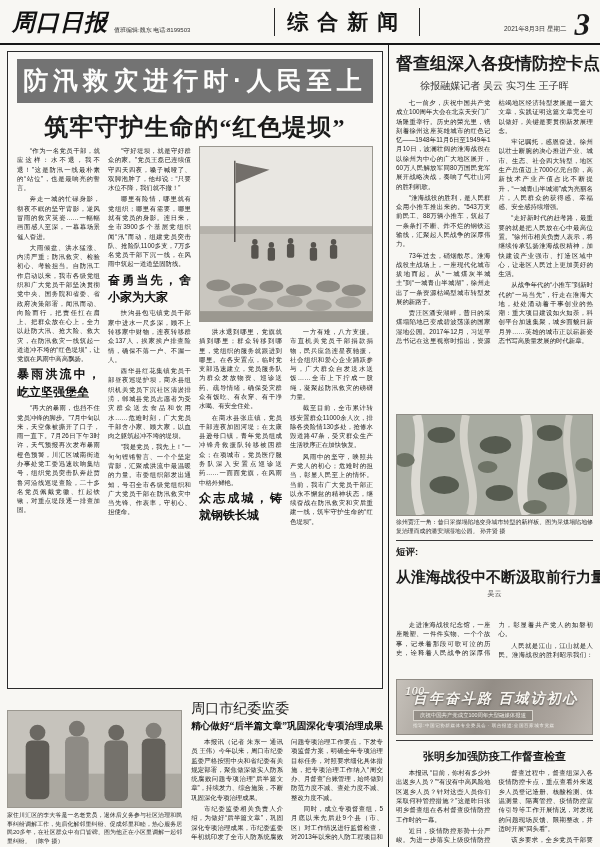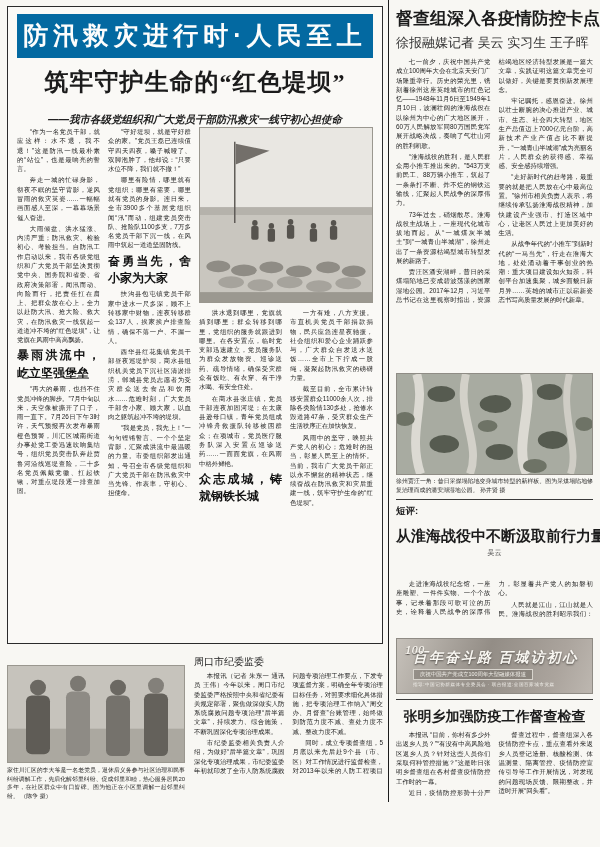--- a/index.html
+++ b/index.html
@@ -23,50 +23,50 @@
   .mh-right { display:flex; align-items:flex-end; gap:8px; }
   .date-line { font-size:6.5px; color:#333; padding-bottom:4px; }
   .page-no { font-family:"Liberation Serif", serif; font-size:31px; font-weight:bold; font-style:italic; line-height:0.85; }
   
   .content { display:flex; height:802px; }
   .left-zone { width:388px; padding:6px 5px 4px 7px; }
   .right-zone { width:212px; border-left:1px solid #1c1c1c; padding:2px 7px 4px 7px;
     display:flex; flex-direction:column; }
   
   .main-box { border:1px solid #2b2b2b; height:638px; padding:7px 9px 6px 9px; background:#faf9f6; }
-  .flood-banner { background:#0369a1; color:#fdfdfc; text-align:center; font-weight:bold;
+  .flood-banner { background:#737373; color:#fdfdfc; text-align:center; font-weight:bold;
     font-size:25px; letter-spacing:5px; padding:5px 0 6px 0; font-family:"Liberation Sans", sans-serif; }
   .flood-headline { font-family:"Liberation Serif", serif; font-weight:bold; text-align:center;
-    font-size:24px; margin:8px 0 15px 0; letter-spacing:1px; }
+    font-size:24px; margin:8px 0 3px 0; letter-spacing:1px; }
   .flood-deck { text-align:center; font-size:10.5px; font-weight:bold; font-style:italic; color:#222; }
   .flood-byline { text-align:center; font-size:8px; color:#333; margin:3px 0 5px 0; }
   .main-body { display:flex; gap:8px; height:508px; overflow:hidden; }
   .mb-left { width:50%; column-count:2; column-gap:8px; }
   .mb-right { width:50%; display:flex; flex-direction:column; }
   .main-photo { height:176px; border:1px solid #9a978f; background:#e9e7e2; flex:none; }
   .main-photo svg { display:block; width:100%; height:100%; }
   .mb-right-text { margin-top:5px; flex:1; column-count:2; column-gap:8px; overflow:hidden; }
   .bodytext, .mb-left, .mb-right-text { font-size:6.4px; line-height:1.45; text-align:justify; color:#222; }
   .para { text-indent:2em; margin-bottom:2px; }
   .sub { font-size:12px; font-weight:bold; margin:3px 0 2px 0; text-indent:0; color:#111; }
   
   .bottom-strip { display:flex; gap:9px; margin-top:9px; height:147px; }
   .bs-figure { width:178px; padding-top:12px; }
   .bs-photo { height:98px; border:1px solid #9a978f; }
   .bs-photo svg { display:block; width:100%; height:100%; }
   .bs-caption { font-size:5.9px; line-height:1.45; text-align:justify; margin-top:3px; color:#2a2a2a; }
   .bs-article { flex:1; padding-top:2px; }
-  .kicker { font-size:10px; color:#222; margin-bottom:2px; }
+  .kicker { font-size:14px; color:#222; margin-bottom:2px; }
   .bs-title { font-family:"Liberation Serif", serif; font-size:9.6px; font-weight:bold;
     white-space:nowrap; margin-bottom:4px; color:#0e0e0e; }
   .bs-body { column-count:2; column-gap:8px; height:112px; overflow:hidden; }
   
   .r-art1-title { font-family:"Liberation Serif", serif; font-size:17px; font-weight:bold;
     text-align:center; margin:5px 0 4px 0; white-space:nowrap; }
-  .r-art1-byline { font-size:13px; text-align:left; color:#333; margin-bottom:5px; }
+  .r-art1-byline { font-size:10px; text-align:center; color:#333; margin-bottom:5px; }
   .r-art1-body { height:312px; column-count:2; column-gap:8px; overflow:hidden; }
   .r-photo { height:102px; border:1px solid #8f8c85; margin-top:4px; flex:none; }
   .r-photo svg { display:block; width:100%; height:100%; }
   .r-caption { font-size:5.9px; line-height:1.45; text-align:justify; margin:2px 0 3px 0; color:#2a2a2a; }
   .sep { border-top:1px solid #3a3a3a; margin:2px 0 3px 0; }
   .sr-label { font-size:9.5px; font-weight:bold; margin:2px 0 9px 0; }
   .sr-title { font-family:"Liberation Serif", serif; font-size:15px; font-weight:bold;
     white-space:nowrap; }
   .sr-author { font-size:7.2px; text-align:center; color:#555; margin:2px 0 21px 0; }
   .sr-body { height:55px; column-count:2; column-gap:8px; overflow:hidden; }
@@ -74,38 +74,52 @@
   .banner100 { height:56px; margin:4px 0 3px 0; position:relative; overflow:hidden;
     background:linear-gradient(110deg,#c6c1ba 0%, #938d86 45%, #aba49d 80%, #bdb7b0 100%);
     border:1px solid #8f8b84; display:flex; flex-direction:column; align-items:flex-start; justify-content:center;padding-left:16px; }
   .b100-badge { position:absolute; left:8px; top:3px; font-family:"Liberation Serif", serif;
     font-weight:bold; font-style:italic; font-size:13px; color:#f3f0ea; text-shadow:0 1px 1px #55514c; }
   .b100-main { font-family:"Liberation Serif", serif; font-weight:bold; font-style:italic;
     font-size:14px; letter-spacing:2px; color:#f9f7f2; text-shadow:0 1px 2px #4e4a45; margin-top:4px; }
   .b100-sub { font-size:5.4px; color:#f4f2ec; border:1px solid #d8d4cd; padding:1px 6px;
     margin-top:2px; background:rgba(120,114,108,0.55); }
   .b100-credit { font-size:4.6px; color:#efedе8; color:#efede8; margin-top:2px; letter-spacing:0.5px; }
-  .r-art2-title { font-family:"Liberation Serif", serif; font-size:14px; font-weight:bold;
+  .r-art2-title { font-family:"Liberation Serif", serif; font-size:11px; font-weight:bold;
     text-align:center; margin:5px 0 4px 0; white-space:nowrap; }
   .r-art2-body { flex:1; column-count:2; column-gap:8px; overflow:hidden; }
 </style>
 </head>
 <body>
 
 <div class="page">
 
+  <div class="masthead">
+    <div class="mh-left">
+      <div class="paper-name">周口日报</div>
+      <div class="paper-info">值班编辑:魏东 电话:8199503</div>
+    </div>
+    <div class="section-wrap">
+      <span class="bar"></span>
+      <span class="section-title">综合新闻</span>
+      <span class="bar"></span>
+    </div>
+    <div class="mh-right">
+      <span class="date-line">2021年8月3日 星期二</span>
+      <span class="page-no">3</span>
+    </div>
+  </div>
 
   <div class="content">
 
     <div class="left-zone">
 
       <div class="main-box">
         <div class="flood-banner">防汛救灾进行时·人民至上</div>
         <div class="flood-headline">筑牢守护生命的“红色堤坝”</div>
-        <div class="flood-deck">——我市各级党组织和广大党员干部防汛救灾一线守初心担使命</div>
         <div class="main-body">
           <div class="mb-left">
               <p class="para">“作为一名党员干部，就应这样：水不退，我不退！”这是防汛一线最朴素的“站位”，也是最响亮的誓言。</p>
               <p class="para">奔走一城的忙碌身影，彻夜不眠的坚守背影，逆风冒雨的救灾英姿……一幅幅画面感人至深，一幕幕场景催人奋进。</p>
               <p class="para">大雨倾盆、洪水猛涨、内涝严重；防汛救灾、检验初心、考验担当。自防汛工作启动以来，我市各级党组织和广大党员干部坚决贯彻党中央、国务院和省委、省政府决策部署，闻汛而动、向险而行，把责任扛在肩上、把群众放在心上，全力以赴防大汛、抢大险、救大灾，在防汛救灾一线筑起一道道冲不垮的“红色堤坝”，让党旗在风雨中高高飘扬。</p>
               <h4 class="sub">暴雨洪流中，屹立坚强堡垒</h4>
               <p class="para">“再大的暴雨，也挡不住党员冲锋的脚步。”7月中旬以来，天空像被撕开了口子，雨一直下。7月26日下午3时许，天气预报再次发布暴雨橙色预警，川汇区城南街道办事处党工委迅速吹响集结号，组织党员突击队奔赴贾鲁河沿线巡堤查险，二十多名党员佩戴党徽、扛起铁锹，对重点堤段逐一排查加固。</p>
               <p class="para">“守好堤坝，就是守好群众的家。”党员王磊已连续值守四天四夜，嗓子喊哑了、双脚泡肿了，他却说：“只要水位不降，我们就不撤！”</p>
               <p class="para">哪里有险情，哪里就有党组织；哪里有需要，哪里就有党员的身影。连日来，全市3900多个基层党组织闻“汛”而动，组建党员突击队、抢险队1100多支，7万多名党员干部下沉一线，在风雨中筑起一道道坚固防线。</p>
               <h4 class="sub">奋勇当先，舍小家为大家</h4>
@@ -178,20 +192,21 @@
                   <rect x="98" y="30" width="24" height="62" rx="6" fill="#75726c"></rect>
                 <circle cx="148" cy="20" r="8" fill="#83807a"></circle>
                   <rect x="136" y="28" width="24" height="64" rx="6" fill="#64615b"></rect>
               </g>
             </svg>
           </div>
           <div class="bs-caption">家住川汇区的李大爷是一名老党员，退休后义务参与社区治理和民事纠纷调解工作，先后化解邻里纠纷、促成邻里和睦，热心服务居民20多年，在社区群众中有口皆碑。图为他正在小区里调解一起邻里纠纷。 （陈争 摄）</div>
         </div>
         <div class="bs-article">
           <div class="kicker">周口市纪委监委</div>
+          <div class="bs-title">精心做好“后半篇文章”巩固深化专项治理成果</div>
           <div class="bs-body bodytext">
               <p class="para">本报讯（记者 朱东一 通讯员 王伟）今年以来，周口市纪委监委严格按照中央和省纪委有关规定部署，聚焦做深做实人防系统腐败问题专项治理“后半篇文章”，持续发力、综合施策，不断巩固深化专项治理成果。</p>
               <p class="para">市纪委监委相关负责人介绍，为做好“后半篇文章”，巩固深化专项治理成果，市纪委监委年初就印发了全市人防系统腐败问题专项治理工作要点，下发专项监督方案，明确全年专项治理目标任务，对照要求细化具体措施，把专项治理工作纳入“周交办、月督查”台账管理，始终做到防范力度不减、查处力度不减、整改力度不减。</p>
               <p class="para">同时，成立专项督查组，5月底以来先后赴9个县（市、区）对工作情况进行监督检查，对2013年以来的人防工程项目和易地建设费收缴情况进行“回头看”“大起底”。市纪委监委相关人员表示，将采取专项检查与日常监督相结合、明察与暗访相结合的方式，确保整改落实到位、问题清仓见底、成果巩固深化。②</p>
             </div>
         </div>
       </div>
 
     </div>
 

